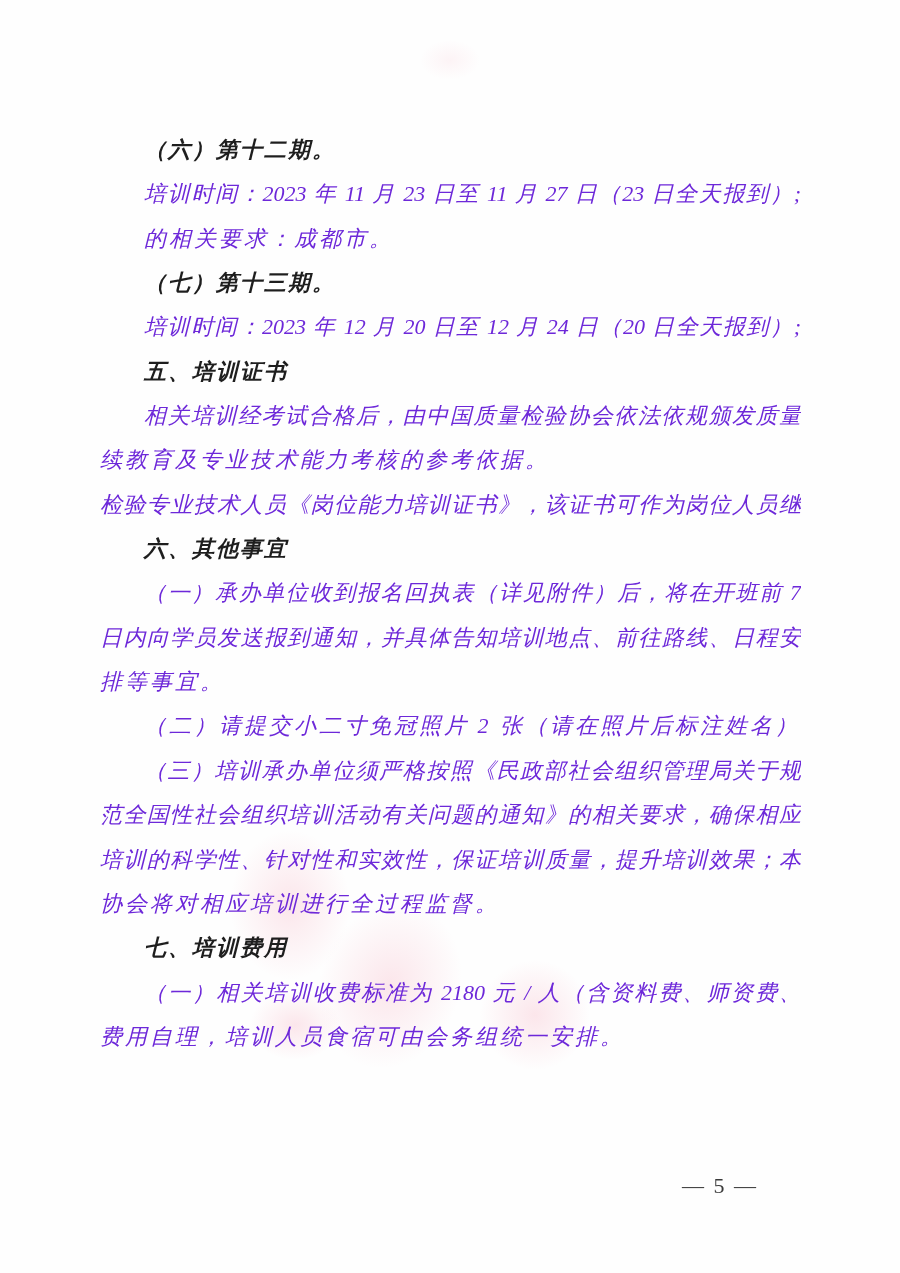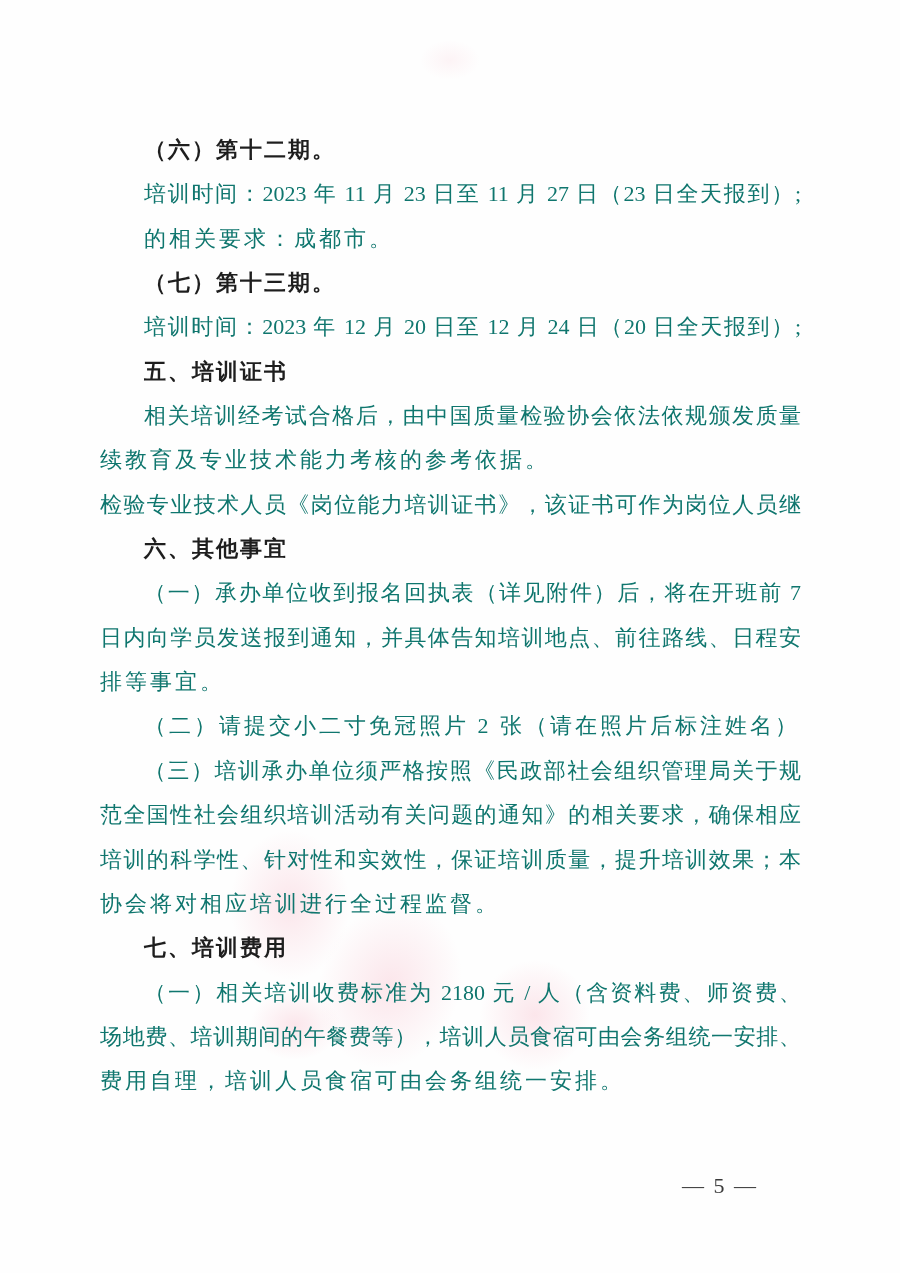--- a/index.html
+++ b/index.html
@@ -22,30 +22,30 @@
     background:radial-gradient(closest-side, rgba(244,167,185,0.28), rgba(244,167,185,0));
     pointer-events:none;
   }
   .s1 { left:230px; top:830px; width:120px; height:150px; }
   .s2 { left:320px; top:900px; width:140px; height:170px; transform:rotate(20deg); }
   .s3 { left:480px; top:960px; width:110px; height:110px; }
   .s4 { left:250px; top:990px; width:90px;  height:70px;  }
   .s5 { left:420px; top:40px;  width:60px;  height:40px; background:radial-gradient(closest-side, rgba(244,167,185,0.12), rgba(244,167,185,0)); }
 
   .textblock {
-    position:absolute; left:100px; top:128px; width:701px;
+    position:absolute; left:100px; top:128px; width:701px;font-style:italic;
   }
   .line {
     font-size:22px;
     line-height:44.35px;
     height:44.35px;
     overflow:hidden;
     letter-spacing:3px;
     white-space:nowrap;
-    color:#0f766e;
+    color:#6d28d9;
   }
   .line.ind { text-indent:2em; }
   .line.j {
     letter-spacing:normal;
     white-space:normal;
     text-align:justify;
     text-align-last:justify;
   }
   .line.h {
     font-family:"Liberation Sans", sans-serif;
@@ -88,18 +88,17 @@
       <div class="line ind j">（一）承办单位收到报名回执表（详见附件）后，将在开班前 7</div>
       <div class="line j">日内向学员发送报到通知，并具体告知培训地点、前往路线、日程安</div>
       <div class="line">排等事宜。</div>
       <div class="line ind">（二）请提交小二寸免冠照片 2 张（请在照片后标注姓名）。</div>
       <div class="line ind j">（三）培训承办单位须严格按照《民政部社会组织管理局关于规</div>
       <div class="line j">范全国性社会组织培训活动有关问题的通知》的相关要求，确保相应</div>
       <div class="line j">培训的科学性、针对性和实效性，保证培训质量，提升培训效果；本</div>
       <div class="line">协会将对相应培训进行全过程监督。</div>
       <div class="line h ind">七、培训费用</div>
       <div class="line ind j">（一）相关培训收费标准为 2180 元 / 人（含资料费、师资费、</div>
-      <div class="line j">场地费、培训期间的午餐费等），培训人员食宿可由会务组统一安排、</div>
       <div class="line">费用自理，培训人员食宿可由会务组统一安排。</div>
     </div>
 
   <div class="pagenum">— 5 —</div>
 </div>
 
 </body></html>

